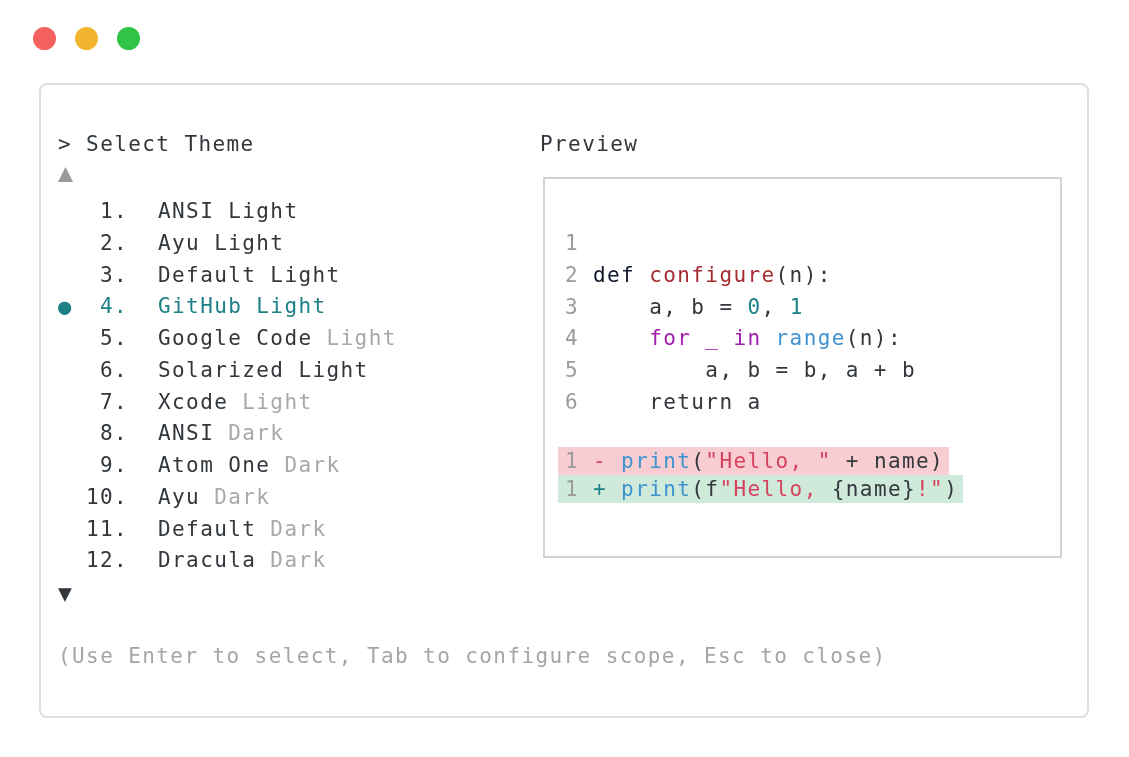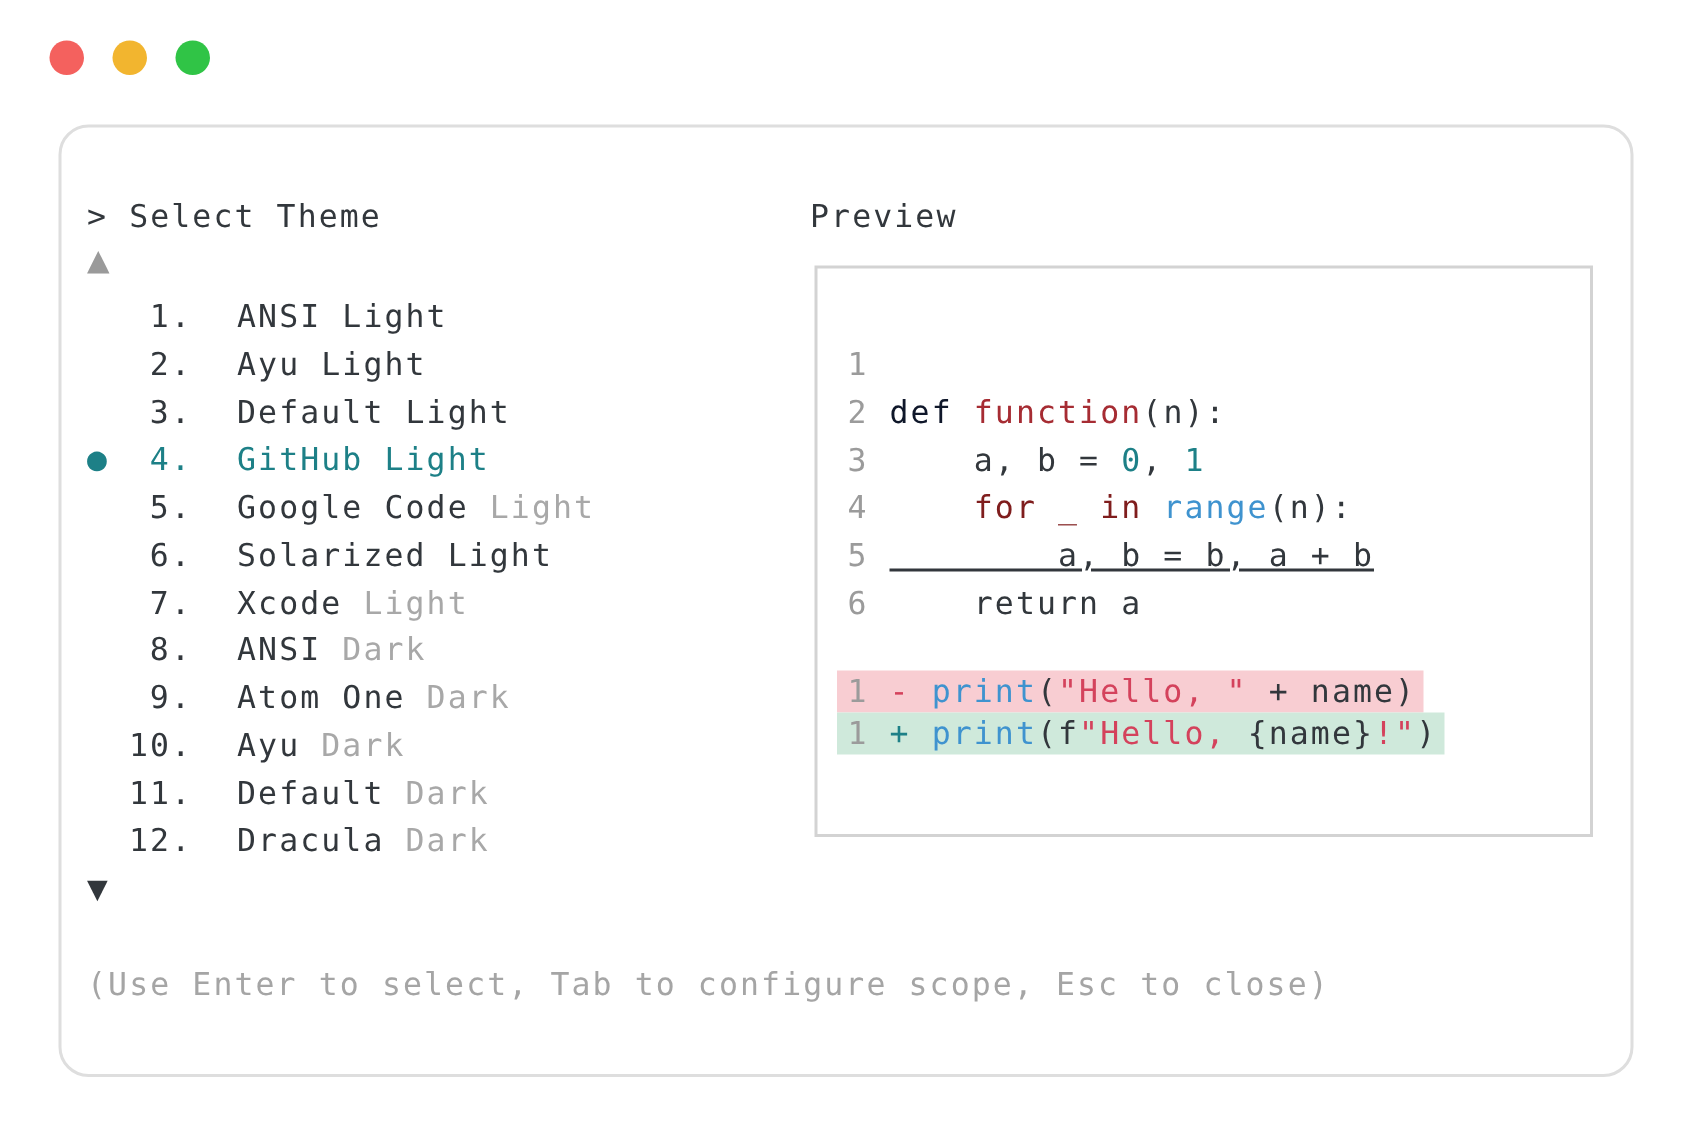--- a/index.html
+++ b/index.html
@@ -15,21 +15,21 @@
   }
 
   .dots { position: absolute; left: 33px; top: 27px; display: flex; gap: 19px; }
   .dot { width: 23px; height: 23px; border-radius: 50%; }
 
   .window {
     position: absolute; left: 39px; top: 83px;
     width: 1050px; height: 635px;
     background: #ffffff;
     border: 2px solid var(--border, #dedede);
-    border-radius: 20px;
+    border-radius: 8px;
   }
 
   .prompt        { position: absolute; left: 17px;  top: 43px; line-height: 32px; }
   .preview-label { position: absolute; left: 499px; top: 43px; line-height: 32px; }
 
   .arrow { position: absolute; line-height: 32px; letter-spacing: 0; }
   .arrow-up   { left: 17px; top: 72px;  font-size: 25px; color: var(--scroll-up, #9a9a9a); }
   .arrow-down { left: 17px; top: 492px; font-size: 23px; color: var(--ink, #32373c); }
 
   #theme-list { position: absolute; left: 17px; top: 111px; }
@@ -90,24 +90,24 @@
 
   <div class="arrow arrow-down">▼</div>
 
   <div class="help">(Use Enter to select, Tab to configure scope, Esc to close)</div>
 
   <div class="preview-label">Preview</div>
 
   <div class="preview-box">
     <div id="code-lines">
         <div class="cl"><span class="ln">1</span></div>
-        <div class="cl"><span class="ln">2</span><span style="color: #0f172a;">def </span><span style="color: rgb(166, 44, 51);">function</span><span style="color: rgb(50, 55, 60);">(n):</span></div>
+        <div class="cl"><span class="ln">2</span><span style="color: #0f172a;">def </span><span style="color: rgb(166, 44, 51);">configure</span><span style="color: rgb(50, 55, 60);">(n):</span></div>
         <div class="cl"><span class="ln">3</span><span style="color: rgb(50, 55, 60);">    a, b = </span><span style="color: rgb(29, 128, 135);">0</span><span style="color: rgb(50, 55, 60);">, </span><span style="color: rgb(29, 128, 135);">1</span></div>
-        <div class="cl"><span class="ln">4</span><span style="color: #7f1d1d;">    for _ in </span><span style="color: rgb(63, 147, 207);">range</span><span style="color: rgb(50, 55, 60);">(n):</span></div>
-        <div class="cl"><span class="ln">5</span><span style="color: rgb(50, 55, 60); text-decoration: underline;">        a, b = b, a + b</span></div>
+        <div class="cl"><span class="ln">4</span><span style="color: #a21caf;">    for _ in </span><span style="color: rgb(63, 147, 207);">range</span><span style="color: rgb(50, 55, 60);">(n):</span></div>
+        <div class="cl"><span class="ln">5</span><span style="color: rgb(50, 55, 60);">        a, b = b, a + b</span></div>
         <div class="cl"><span class="ln">6</span><span style="color: rgb(50, 55, 60);">    return a</span></div>
       </div>
     <div id="diff-lines">
         <div class="dl removed"><span class="ln">1</span><span style="color: rgb(212, 66, 92);">- </span><span style="color: rgb(63, 147, 207);">print</span><span style="color: rgb(50, 55, 60);">(</span><span style="color: rgb(212, 66, 92);">"Hello, "</span><span style="color: rgb(50, 55, 60);"> + name)</span></div>
         <div class="dl added"><span class="ln">1</span><span style="color: rgb(29, 128, 135);">+ </span><span style="color: rgb(63, 147, 207);">print</span><span style="color: rgb(50, 55, 60);">(f</span><span style="color: rgb(212, 66, 92);">"Hello, </span><span style="color: rgb(50, 55, 60);">{name}</span><span style="color: rgb(212, 66, 92);">!"</span><span style="color: rgb(50, 55, 60);">)</span></div>
       </div>
   </div>
 
 </div>
 

